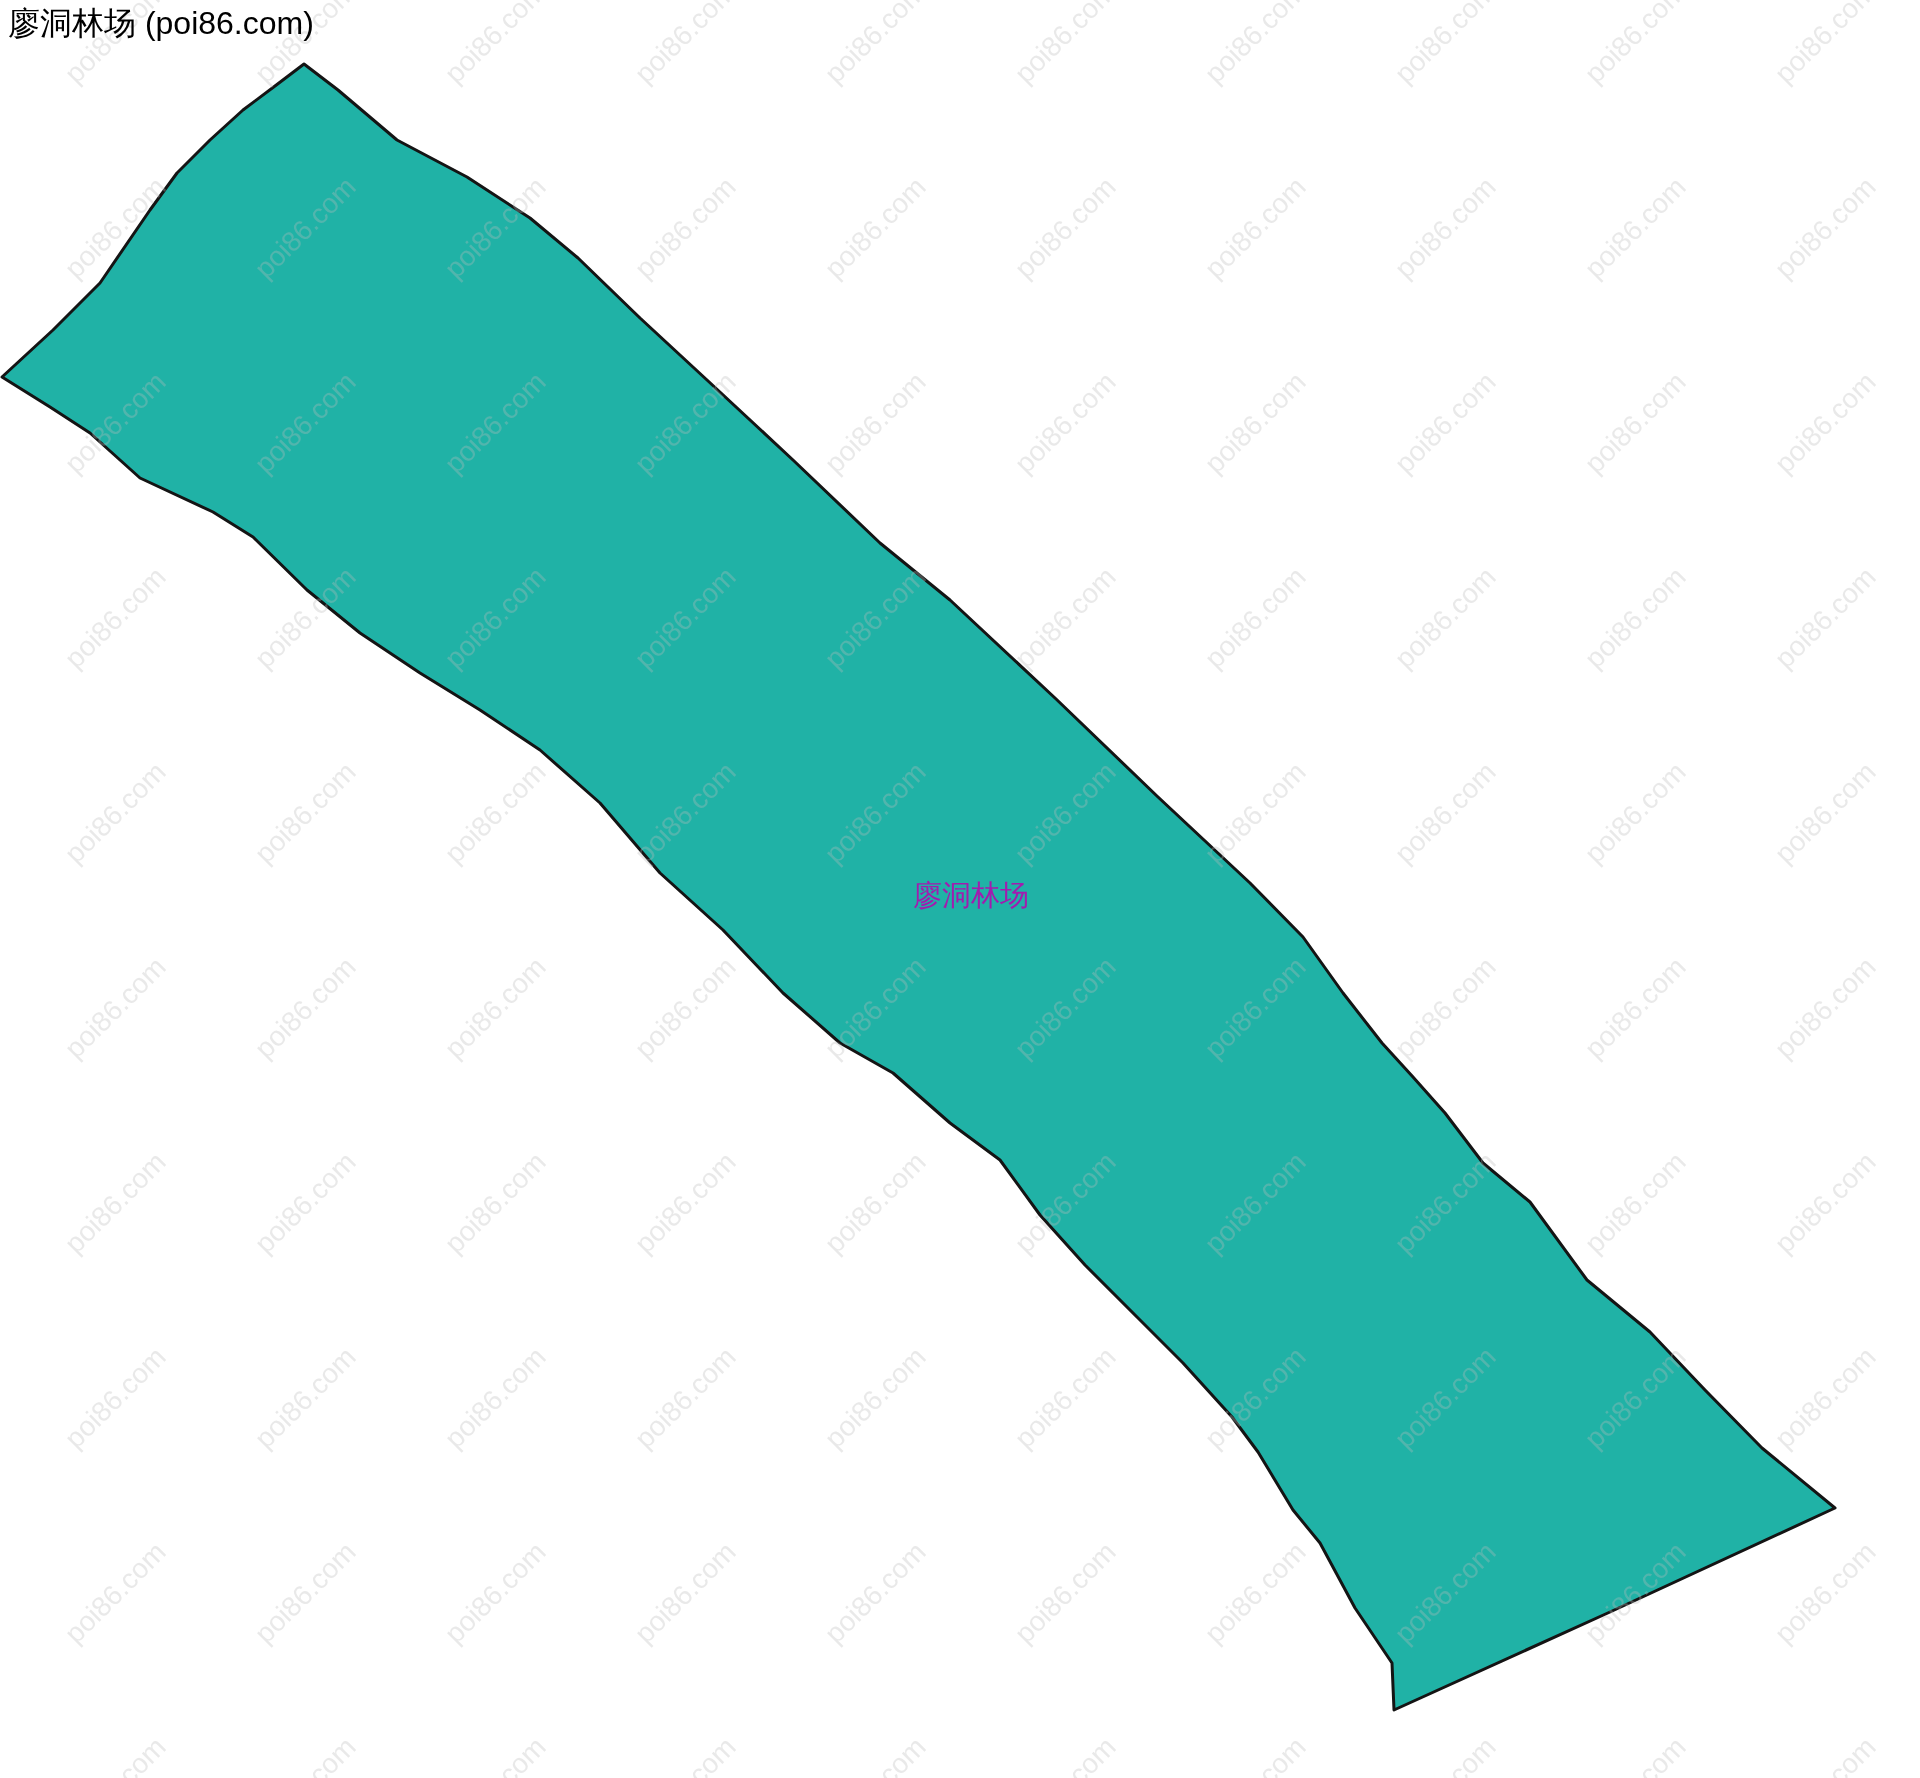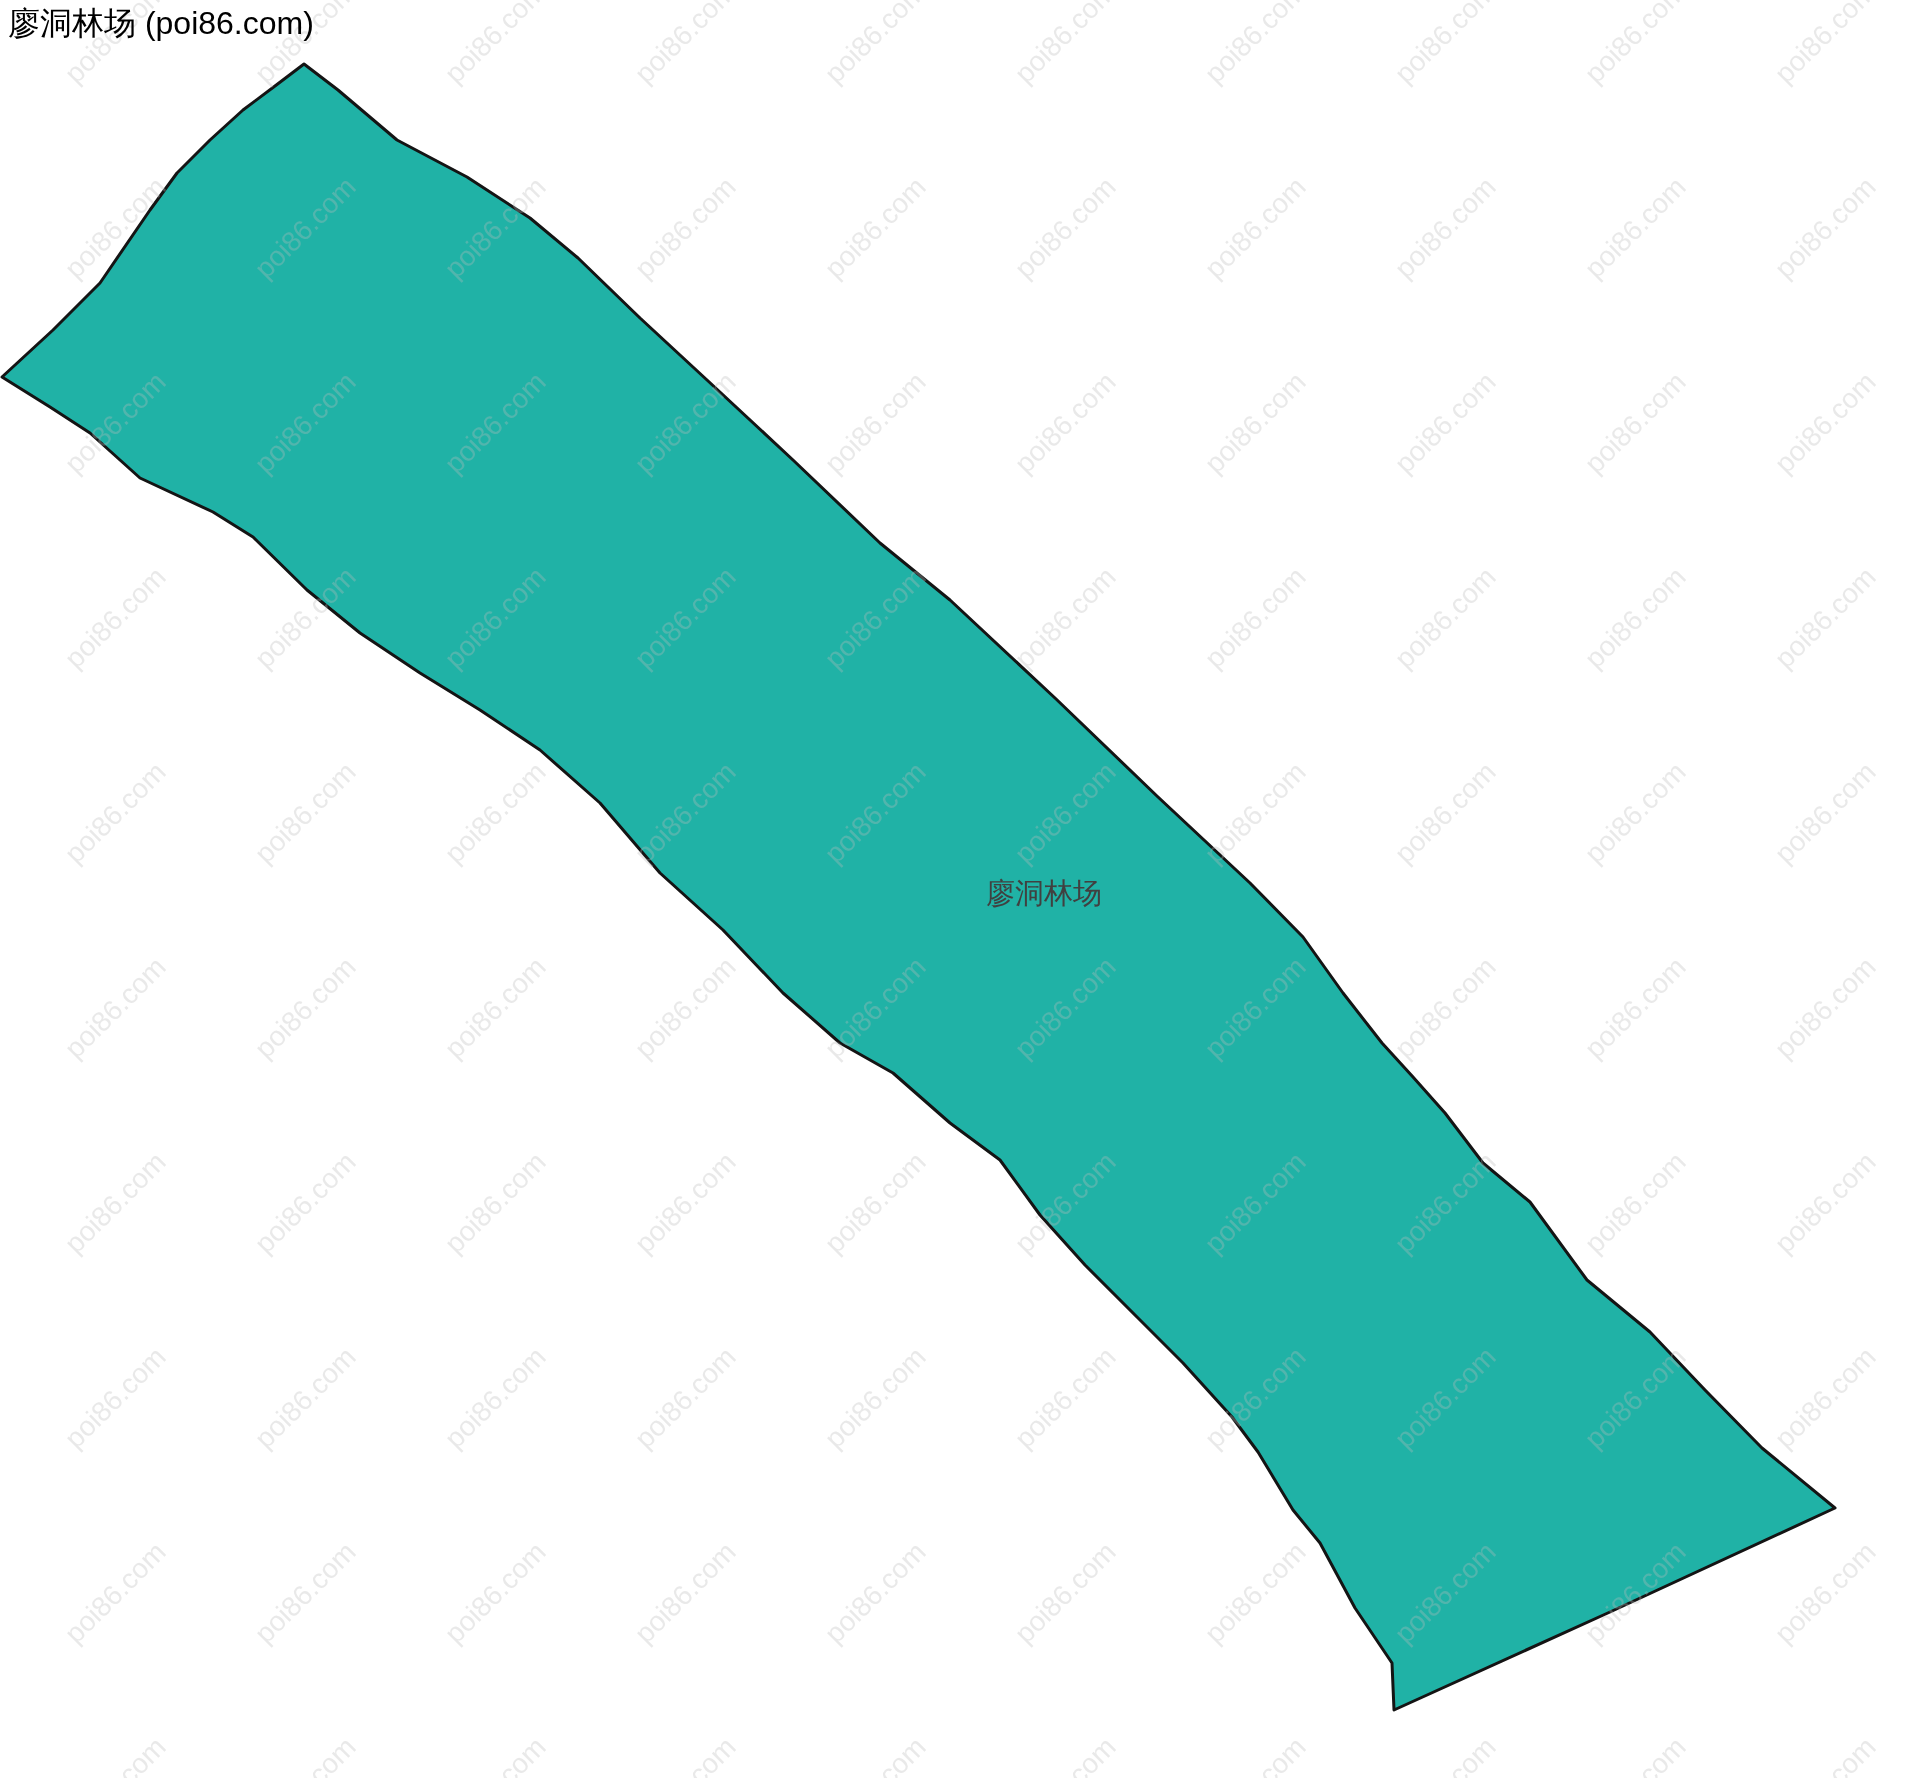--- a/index.html
+++ b/index.html
@@ -28,27 +28,26 @@
     left: 8px;
     top: 4px;
     font-size: 32px;
     line-height: 1.2;
     color: #000000;
     white-space: nowrap;
     font-weight: 500;
   }
   .region-label {
     position: absolute;
-    left: 986px;
+    left: 913px;
     top: 880px;
     font-size: 29px;
     line-height: 1.1;
-    color: #404040;
+    color: #a21caf;
     white-space: nowrap;
-    font-family: Liberation Mono, monospace;
   }
   .wm-text {
     font-family: "Liberation Sans", "DejaVu Sans", sans-serif;
   }
 </style>
 </head>
 <body>
 
 <div class="canvas">
 

